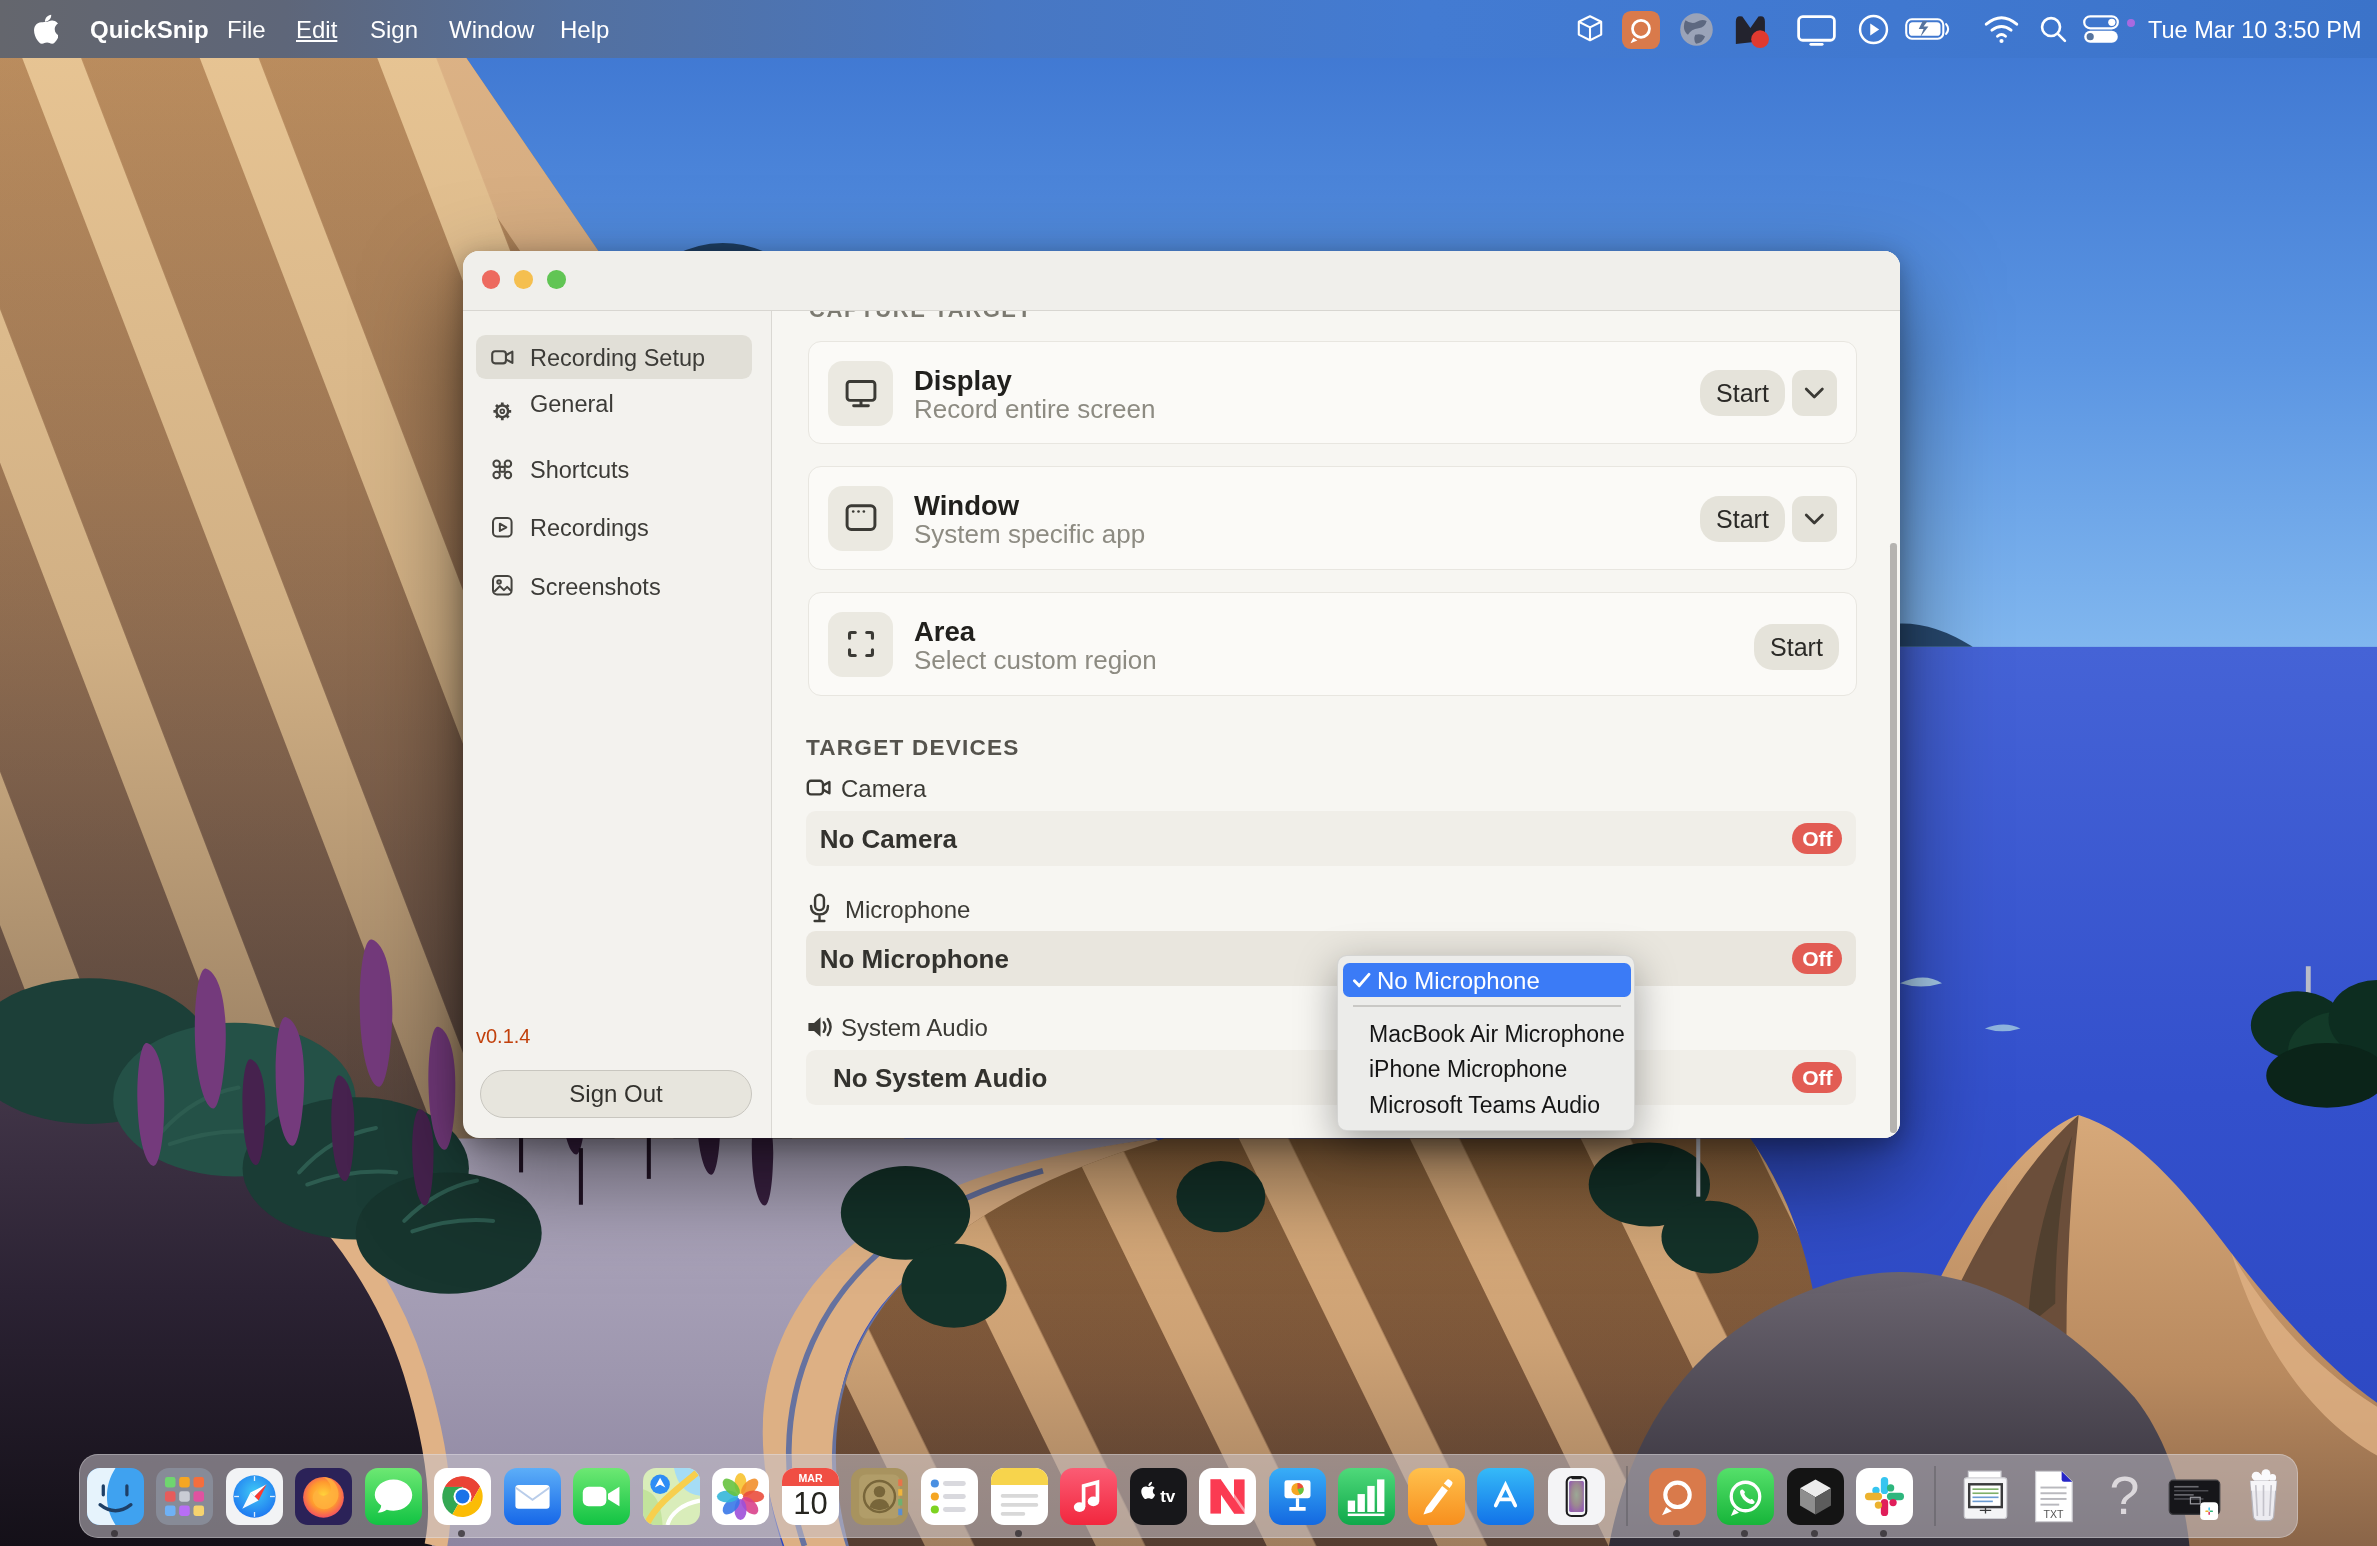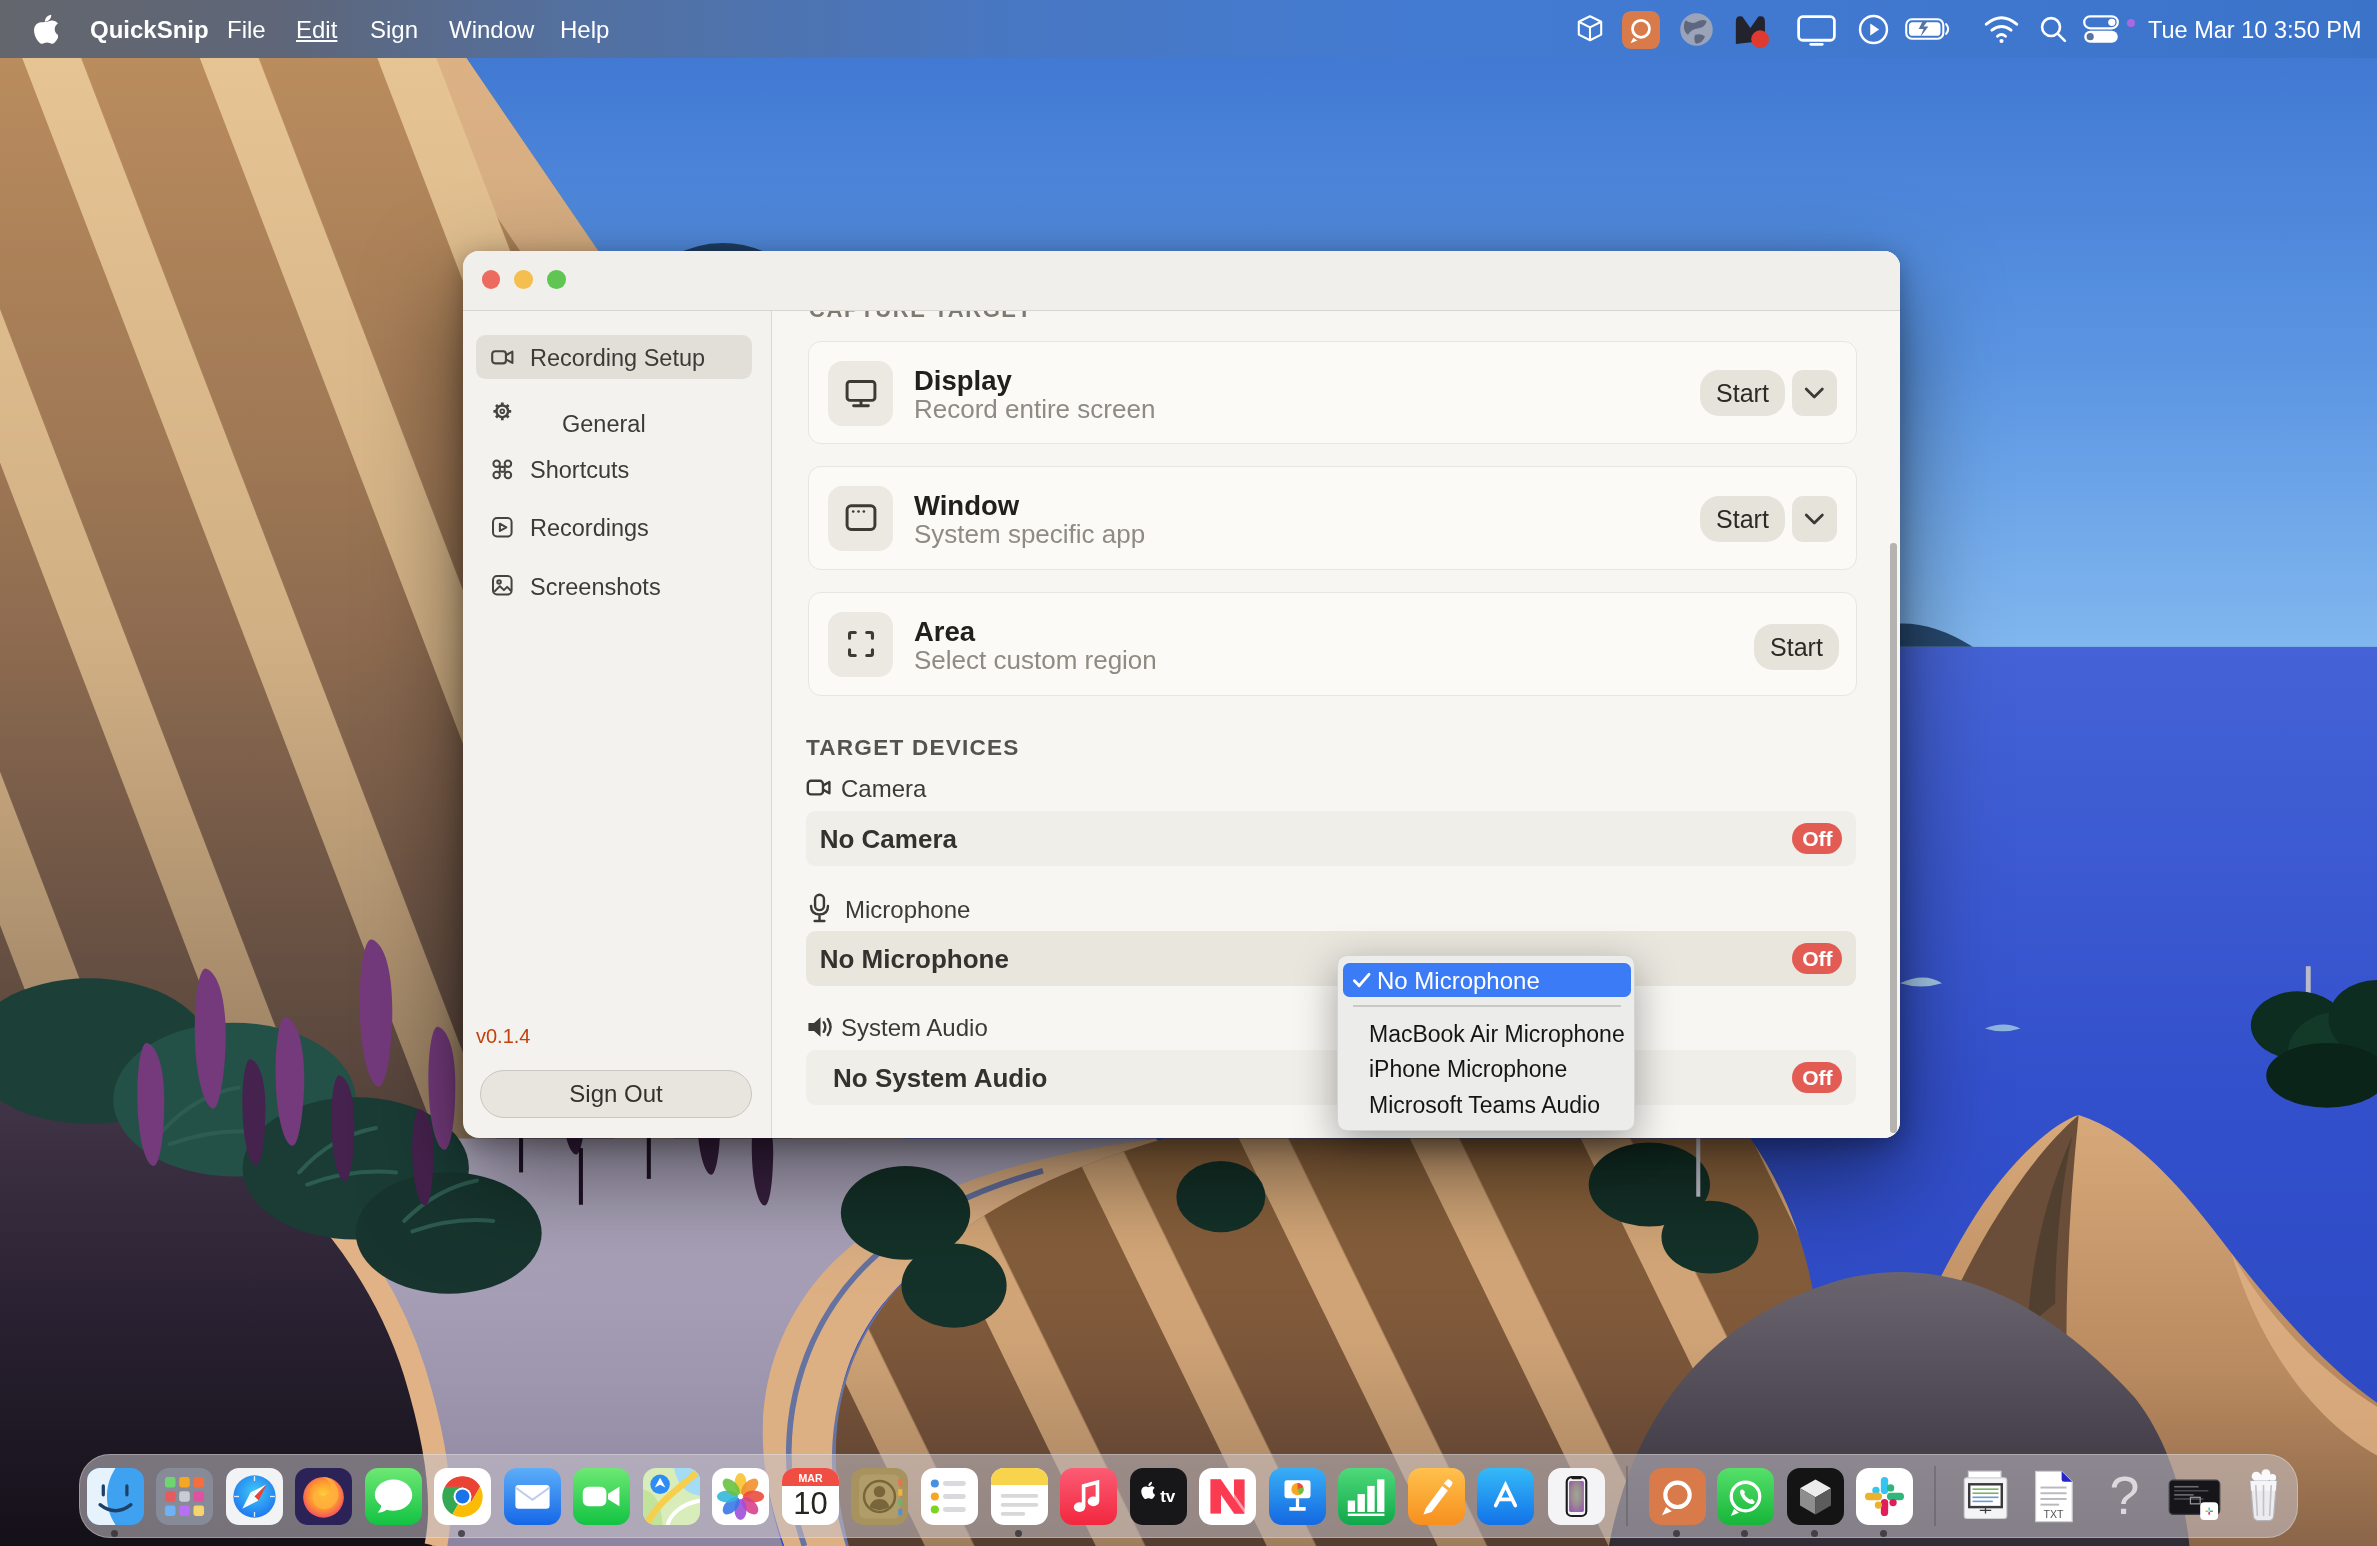--- a/index.html
+++ b/index.html
@@ -28,21 +28,21 @@
 .sbtn { position:absolute; width:85px; height:46px; background:#e5e3da; border-radius:19px; font-size:25px; color:#2b2a27; text-align:center; line-height:46px; }
 .cbtn { position:absolute; width:45px; height:46px; background:#e5e3da; border-radius:11.3px; }
 .field { position:absolute; left:34px; width:1050px; height:55px; background:#f0eee8; border-radius:9.7px; font-size:26px; font-weight:bold; color:#33322e; }
 .ftext { position:absolute; left:13.7px; top:13px; }
 .off { position:absolute; right:13.7px; top:12px; width:50px; height:31px; background:#e25c54; border-radius:15.4px; color:#fff; font-size:21px; font-weight:bold; text-align:center; line-height:32px; }
 .lbl { position:absolute; font-size:24px; color:#3b3a35; white-space:nowrap; }
 .menu { position:absolute; left:874px; top:704px; width:298px; height:176px; background:#ececea; border-radius:9.7px;
   box-shadow:0 12px 40px rgba(0,0,0,.35); border:0.8px solid rgba(0,0,0,.10); z-index:5; }
 .mi { position:absolute; left:31px; font-size:23px; color:#151515; white-space:nowrap; }
 
-.dock { position:absolute; left:79px; top:1454px; width:2219px; height:84px; border-radius:31px; z-index:40;
+.dock { position:absolute; left:79px; top:1454px; width:2219px; height:84px; border-radius:19px; z-index:40;
   background:rgba(200,194,202,.55); border:0.8px solid rgba(255,255,255,.28); }
 .ic { position:absolute; top:13px; width:57px; height:57px; }
 .dot { position:absolute; top:75px; width:7.3px; height:7.3px; border-radius:50%; background:rgba(45,42,45,.75); }
 .dsep { position:absolute; top:11.3px; width:1.6px; height:60px; background:rgba(60,60,65,.28); }
 </style>
 </head>
 <body>
 <svg class="abs" style="left:0;top:0;z-index:0" width="2377" height="1546" viewBox="0 0 2940 1912">
 <defs>
 <linearGradient id="sky" x1="0" y1="0" x2="0" y2="1">
@@ -336,21 +336,21 @@
       <path d="M18.5,11.5 L26.5,7 V21 L18.5,16.5"></path>
     </svg>
 <div class="srow" style="top:94px;">Recording Setup</div>
 <svg class="sic" style="top:149px" viewBox="0 0 28 28" fill="none" stroke="#45443f">
       <circle cx="14" cy="14" r="7.2" stroke-width="3"></circle>
       <circle cx="14" cy="14" r="2.4" stroke-width="2.2"></circle>
       <g stroke-width="3.4">
         <path d="M14,3 v4 M14,21 v4 M3,14 h4 M21,14 h4 M6.2,6.2 l2.8,2.8 M19,19 l2.8,2.8 M21.8,6.2 L19,9 M9,19 l-2.8,2.8"></path>
       </g>
     </svg>
-<div class="srow" style="top:160px;margin-left:32px;">General</div>
+<div class="srow" style="top:140px;">General</div>
 <svg class="sic" style="top:207px" viewBox="0 0 28 28" fill="none" stroke="#45443f" stroke-width="2.5">
       <circle cx="7" cy="7" r="4"></circle>
       <circle cx="21" cy="7" r="4"></circle>
       <circle cx="7" cy="21" r="4"></circle>
       <circle cx="21" cy="21" r="4"></circle>
       <path d="M11,11 h6 v6 h-6 z"></path>
     </svg>
 <div class="srow" style="top:206px;">Shortcuts</div>
 <svg class="sic" style="top:265px" viewBox="0 0 28 28" fill="none" stroke="#45443f" stroke-width="2.5" stroke-linejoin="round">
       <rect x="2.5" y="2.5" width="23" height="23" rx="5"></rect>

